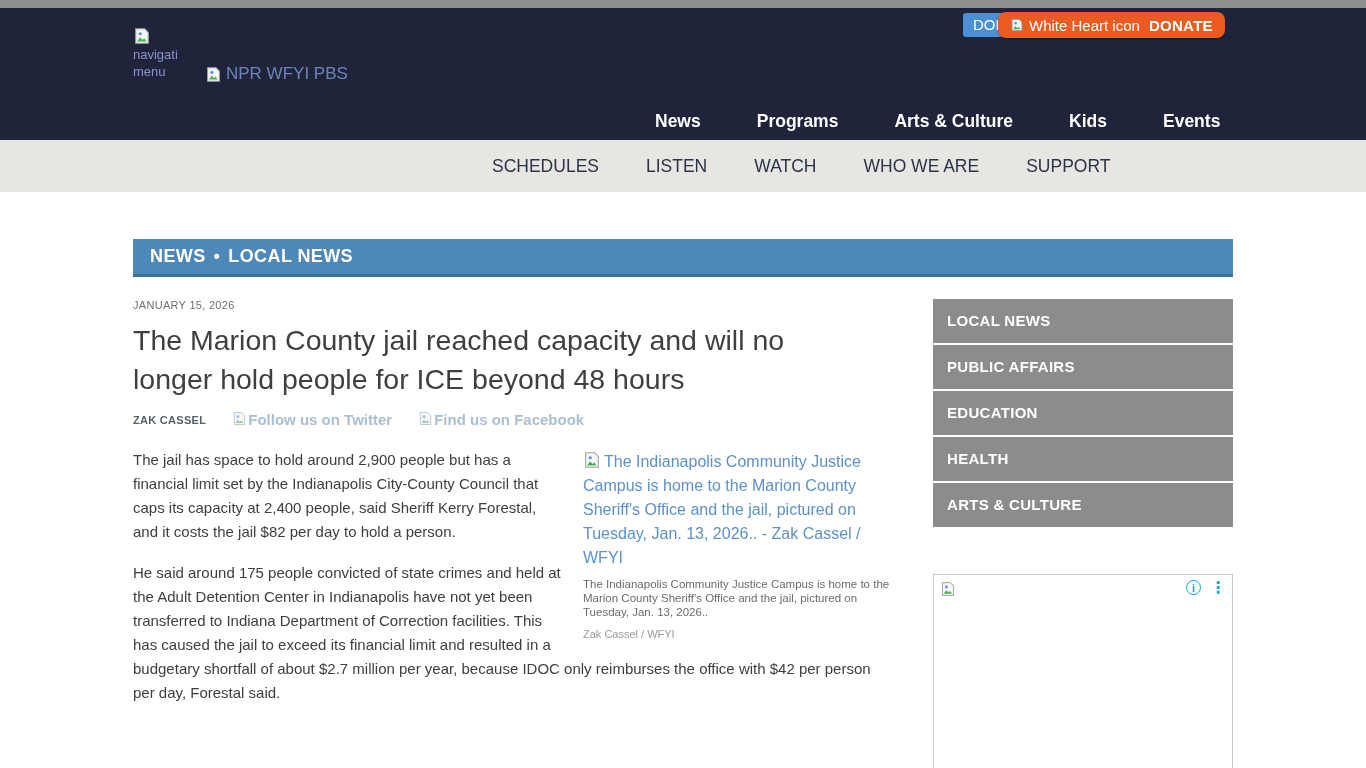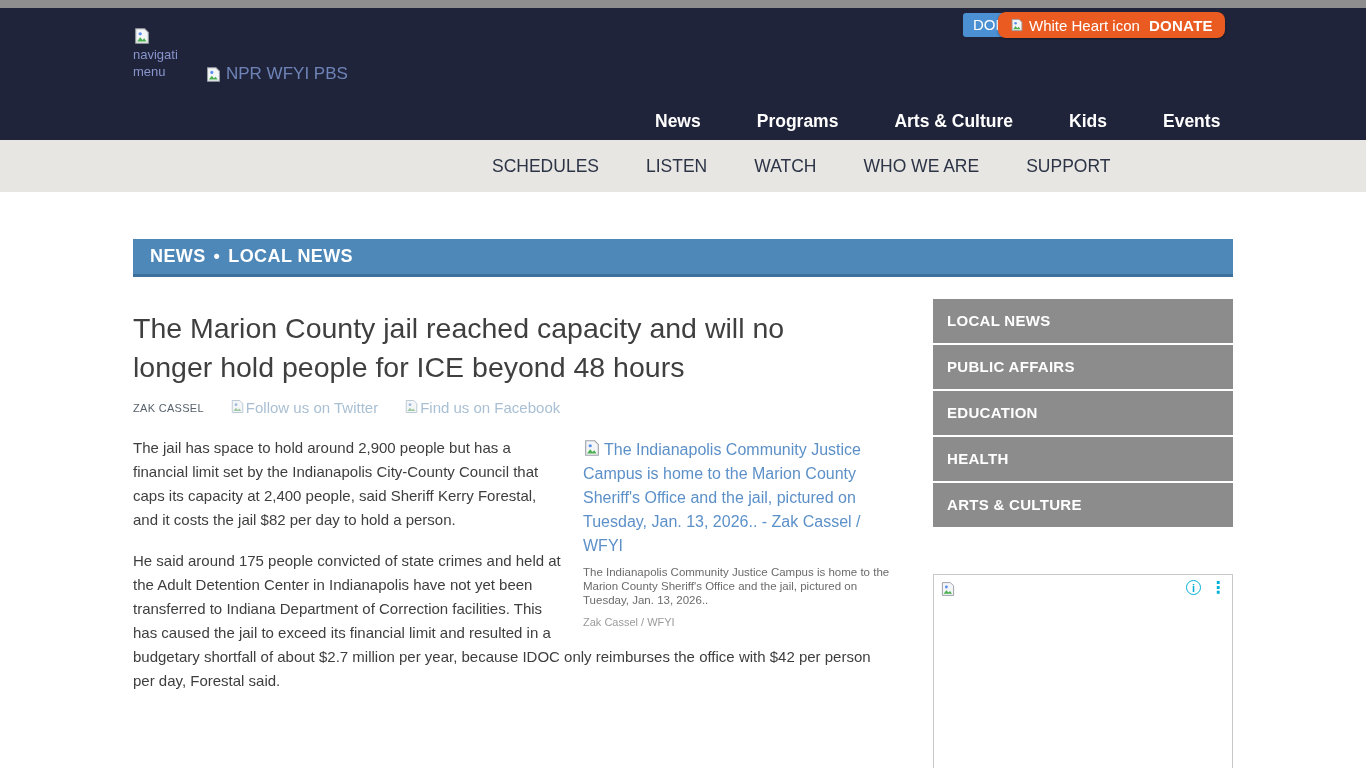--- a/index.html
+++ b/index.html
@@ -64,21 +64,21 @@
 
   .layout { display: flex; gap: 43px; margin-top: 22px; }
   .article-col { width: 757px; }
   .side-col { width: 300px; }
 
   .date { font-size: 11px; color: #6f6f6f; letter-spacing: .3px; }
   h1.title {
     font-size: 28.5px; font-weight: 400; color: #3f3f3f;
     line-height: 39px; margin: 10px 0 12px; width: 720px;
   }
-  .byline { display: flex; align-items: center; gap: 26px; margin: 0 0 20px; }
+  .byline { display: flex; align-items: center; gap: 26px; margin: 0 0 20px; font-weight: bold; }
   .author { font-size: 11px; color: #57626c; letter-spacing: .3px; }
   .social-link { display: flex; gap: 1px; color: #a9bfd3; font-size: 15px; }
 
   .article-body { font-size: 15px; line-height: 24px; color: #3e3e3e; }
   .article-body p { margin: 0 0 17px; }
 
   figure.photo { float: right; width: 307px; margin: 2px 0 10px 18px; }
   .photo-alt { color: #5c90c8; font-size: 16px; line-height: 24px; }
   .photo-alt svg { vertical-align: -2px; margin-right: 3px; }
   figcaption { margin: 0; }
@@ -163,20 +163,21 @@
 
   <div class="category-bar">
     <a>NEWS</a>
     <span>•</span>
     <a>LOCAL NEWS</a>
   </div>
 
   <div class="layout">
 
     <div class="article-col">
+      <div class="date">JANUARY 15, 2026</div>
       <h1 class="title">The Marion County jail reached capacity and will no longer hold people for ICE beyond 48 hours</h1>
 
       <div class="byline">
         <span class="author">ZAK CASSEL</span>
         <a class="social-link">
           <svg width="15" height="15" viewBox="0 0 20 20" aria-hidden="true">
             <path d="M3 2h10l4 4v12H3z" fill="#f3f5f6" stroke="#b7c5d1" stroke-width="1.2"></path>
             <circle cx="8" cy="7.5" r="1.8" fill="#9db9e0"></circle>
             <path d="M4.5 16l3.5-4.5 2.5 3 2-2 2.5 3.5z" fill="#9fc9a1"></path>
           </svg>

